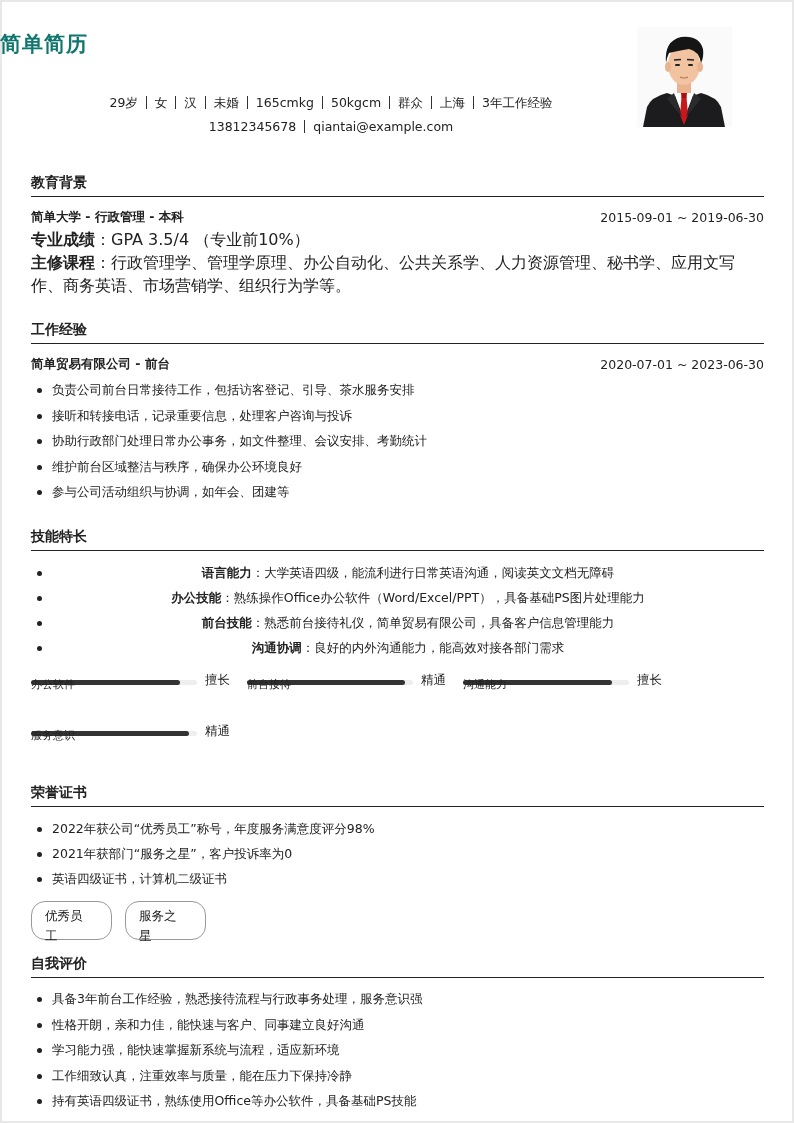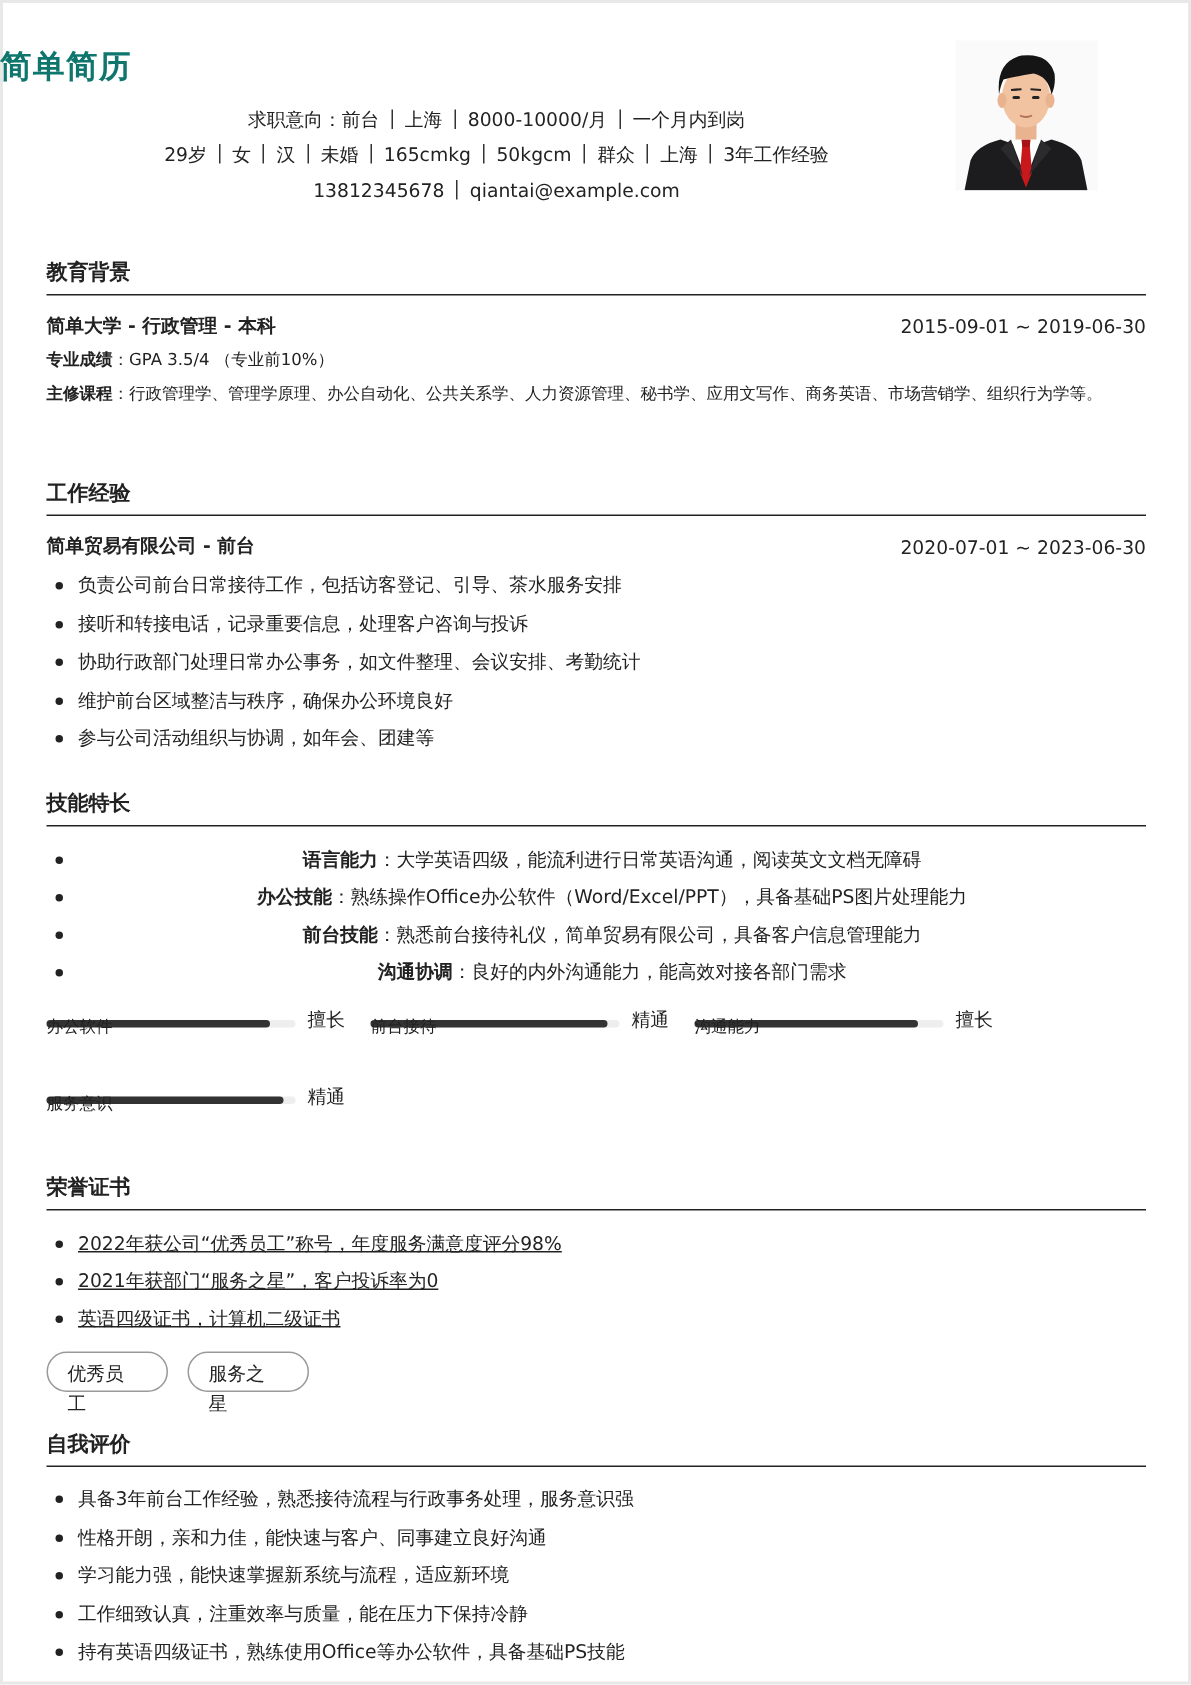--- a/index.html
+++ b/index.html
@@ -39,57 +39,54 @@
     }
     
     .section { position: absolute; left: 31px; width: 733px; }
     .sec-title {
       font-size: 14px; font-weight: bold; color: #222; height: 25px; line-height: 20px;
       border-bottom: 1.5px solid #222;
     }
     .row { display: flex; justify-content: space-between; align-items: center; height: 22px; }
     .row .left { font-weight: bold; font-size: 12.5px; }
     .row .right { font-size: 12.5px; color: #222; }
-    .para { font-size: 11px; line-height: 23px; }
+    .para { font-size: 16px; line-height: 23px; }
     .para b { font-weight: bold; }
     ul.bullets { list-style: none; }
     ul.bullets li { position: relative; padding-left: 21px; font-size: 12.5px; line-height: 25.5px; }
     ul.bullets li::before {
       content: ""; position: absolute; left: 6px; top: 11px;
       width: 5px; height: 5px; border-radius: 50%; background: #222;
     }
     ul.tight li { line-height: 25px; }
     ul.bullets li b { font-weight: bold; }
     
     .bars { position: relative; height: 90px; }
     .bar-item { position: absolute; width: 216px; height: 40px; }
     .bar-track { position: absolute; left: 0; top: 8px; width: 166px; height: 5px; background: #eeeeee; border-radius: 3px; }
     .bar-fill { position: absolute; left: 0; top: 0; height: 5px; background: #333; border-radius: 3px; }
     .bar-level { position: absolute; left: 174px; top: 0; font-size: 12.5px; }
     .bar-name { position: absolute; left: 0; top: 5px; font-size: 11px; }
     
     .tags { display: flex; gap: 13px; margin-top: 10px; }
     .tag {
-      width: 81px; height: 27px; border: 1px solid #999; border-radius: 14px;
+      width: 81px; height: 39px; border: 1px solid #999; border-radius: 14px;
       font-size: 12.5px; padding: 4px 0 0 13px; line-height: 20px; color: #222;
       overflow: visible; word-break: break-all;
     }
     .tag span { display: block; width: 48px; }
   </style>
 </head>
 <body>
 
 <div class="page"></div>
 
 <div class="header">
   <div class="title">简单简历</div>
 
-  <div class="info-line line1">
-    <span>求职意向：</span><span>前台</span><span class="sep"></span><span>上海</span><span class="sep"></span><span>8000-10000/月</span><span class="sep"></span><span>一个月内到岗</span>
-  </div>
 
   <div class="info-line line2">
     <span>29岁</span><span class="sep"></span><span>女</span><span class="sep"></span><span>汉</span><span class="sep"></span><span>未婚</span><span class="sep"></span><span>165cmkg</span><span class="sep"></span><span>50kgcm</span><span class="sep"></span><span>群众</span><span class="sep"></span><span>上海</span><span class="sep"></span><span>3年工作经验</span>
   </div>
 
   <div class="info-line line3">
     <span>13812345678</span><span class="sep"></span><span>qiantai@example.com</span>
   </div>
 
   <div class="photo">
@@ -185,21 +182,21 @@
           <div class="bar-fill" style="width: 95%;"></div>
         </div>
       <span class="bar-level">精通</span>
       <span class="bar-name">服务意识</span>
     </div>
   </div>
 </div>
 
 <div class="section" style="top:782px;">
   <div class="sec-title">荣誉证书</div>
-  <ul class="bullets tight" style="margin-top:9px;text-decoration:underline;">
+  <ul class="bullets tight" style="margin-top:9px;">
     <li>2022年获公司“优秀员工”称号，年度服务满意度评分98%</li>
     <li>2021年获部门“服务之星”，客户投诉率为0</li>
     <li>英语四级证书，计算机二级证书</li>
   </ul>
   <div class="tags">
     <div class="tag">
         <span>优秀员工</span>
       </div>
     <div class="tag">
         <span>服务之星</span>

